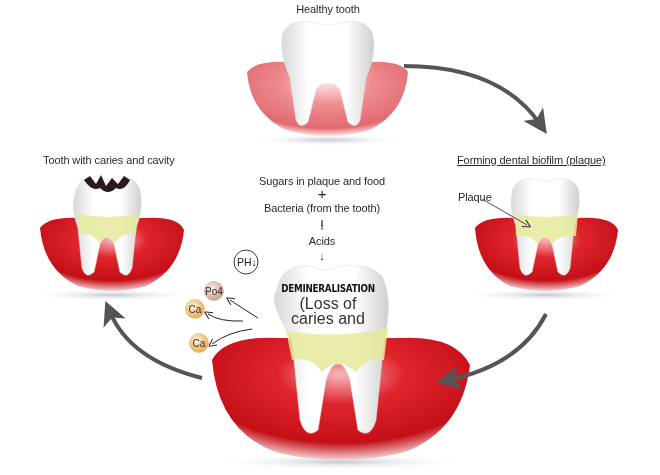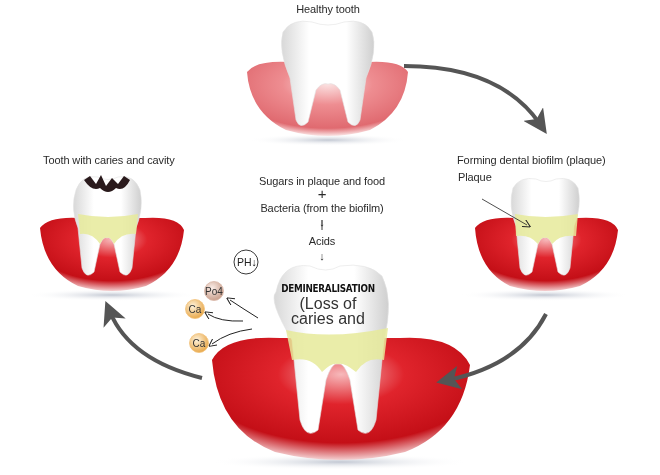--- a/index.html
+++ b/index.html
@@ -114,27 +114,27 @@
       <g>
         <circle cx="199" cy="343" r="9.5" fill="url(#bubbleCa)" stroke="#f2c27a" stroke-width="0.8"></circle>
         <text x="199" y="346.5" text-anchor="middle" class="bubble-text">Ca</text>
       </g>
     </g>
 
   <line x1="322" y1="220" x2="322" y2="230" stroke="#222" stroke-width="0.9"></line>
 </svg>
 
 <div class="label center" style="left:276px; top:3px; width:104px;">Healthy tooth</div>
-<div class="label" style="left:457px; top:154px;">Forming dental biofilm (plaque)</div>
-<div class="label" style="left:458px; top:171px;">Plaque</div>
+<div class="label" style="left:457px; top:154px;text-decoration:underline;">Forming dental biofilm (plaque)</div>
+<div class="label" style="left:458px; top:191px;">Plaque</div>
 <div class="label" style="left:43px; top:154px;">Tooth with caries and cavity</div>
 
 <div class="label center" style="left:222px; top:175px; width:200px;">Sugars in plaque and food</div>
 <div class="label center" style="left:222px; top:186px; width:200px; font-size:15px; line-height:15px;">+</div>
-<div class="label center" style="left:222px; top:202px; width:200px;">Bacteria (from the biofilm)</div>
+<div class="label center" style="left:222px; top:202px; width:200px;">Bacteria (from the tooth)</div>
 <div class="label center" style="left:222px; top:216px; width:200px; font-size:11px;">↓</div>
 <div class="label center" style="left:222px; top:235px; width:200px;">Acids</div>
 <div class="label center" style="left:222px; top:250px; width:200px; font-size:11px;">↓</div>
 
 <div class="demin-title" style="left:272px; top:283px; width:112px; text-align:center;">DEMINERALISATION</div>
 <div class="demin-text" style="left:272px; top:296px; width:112px;">
   <div>(Loss of</div>
   <div>caries and</div>
 </div>
 

